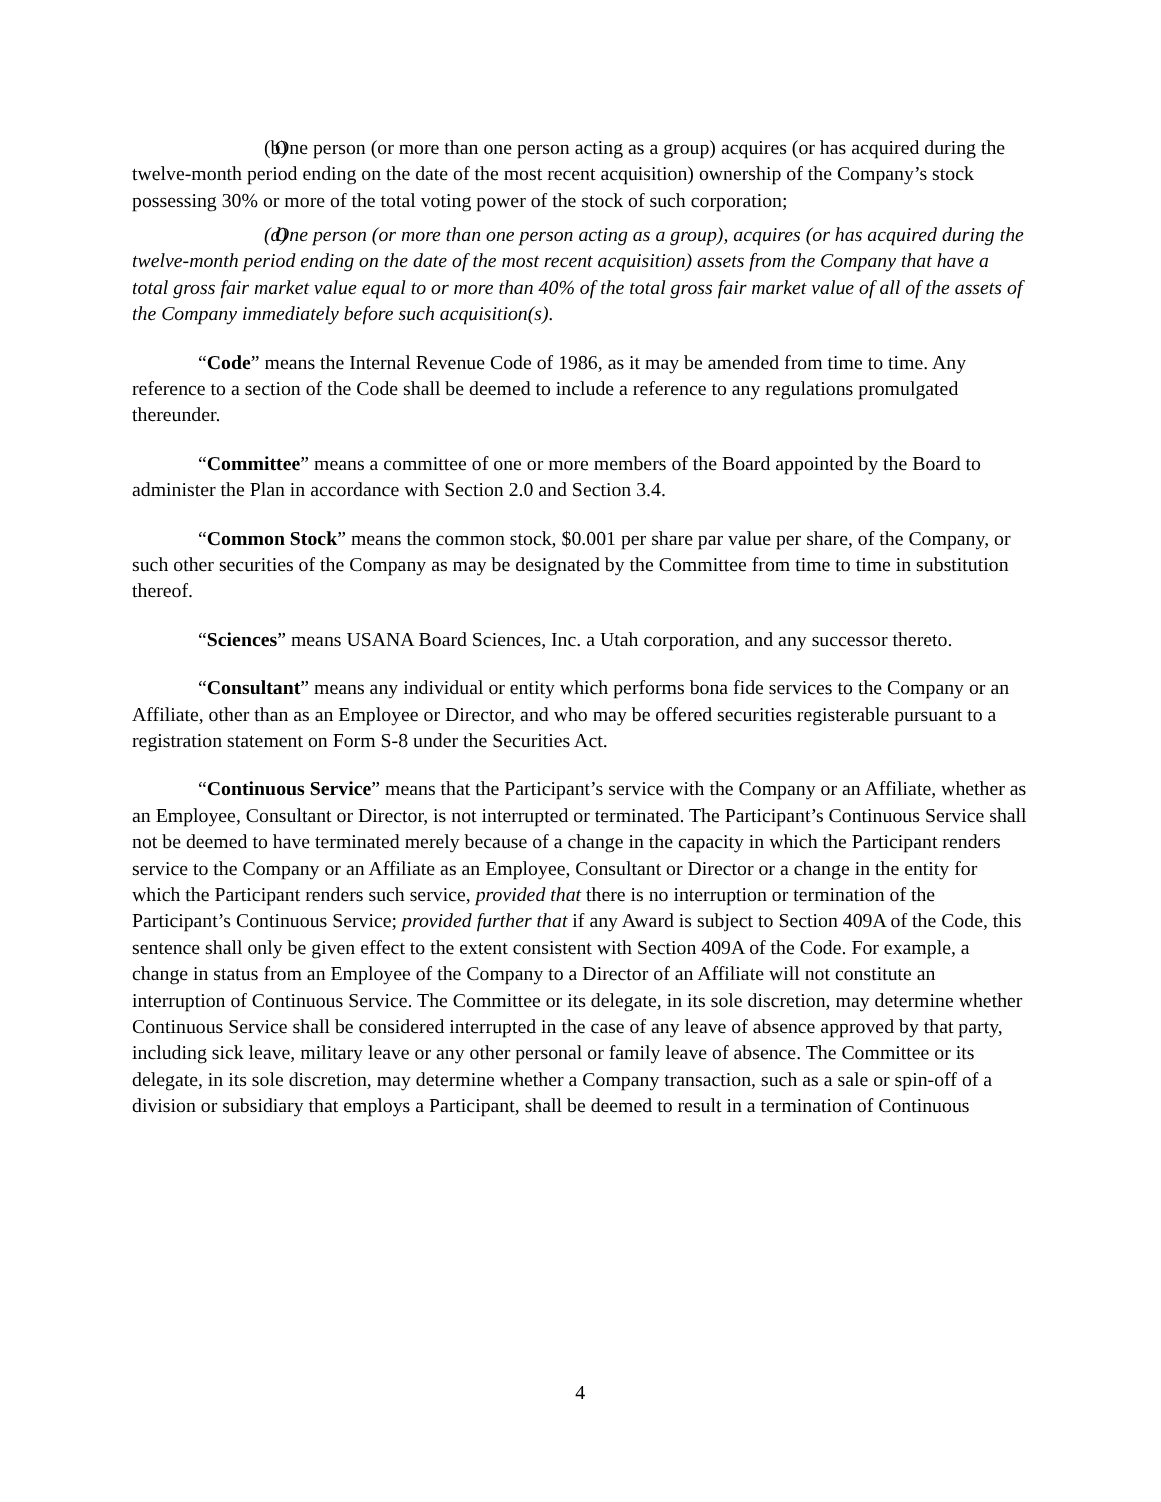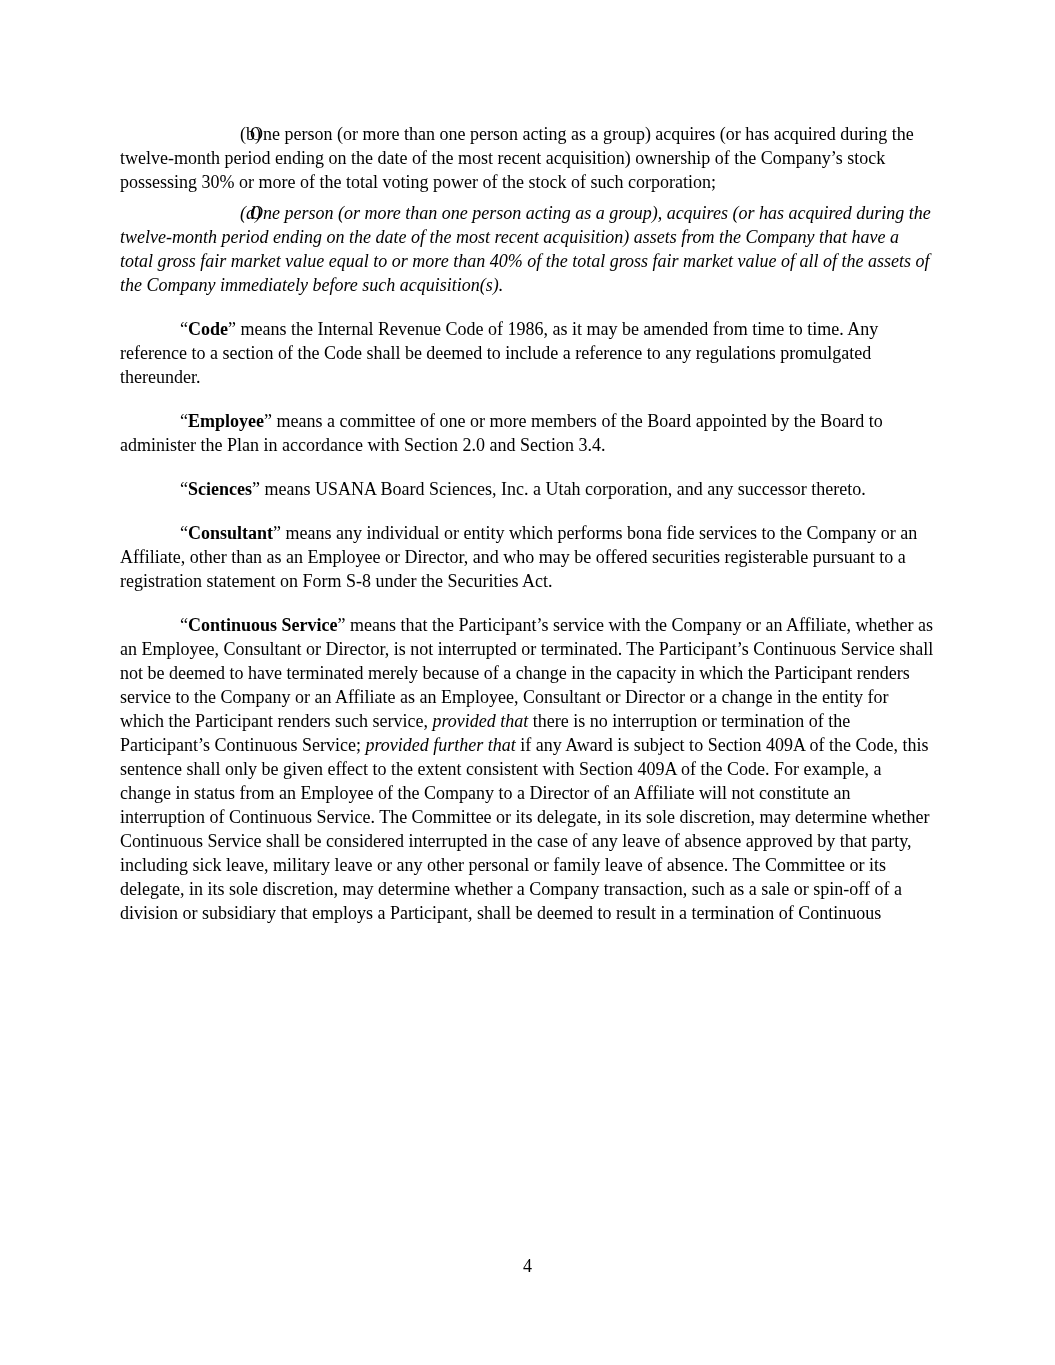--- a/index.html
+++ b/index.html
@@ -66,22 +66,23 @@
 
 <div class="page">
 
   <p class="para sub"><span class="pmark">(b)</span><span>One person (or more than one person acting as a group) acquires (or has acquired during the twelve-month period ending on the date of the most recent acquisition) ownership of the Company’s stock possessing 30% or more of the total voting power of the stock of such corporation;</span></p>
 
 
   <p class="para sub sub-last"><span class="pmark">(d)</span><span>One person (or more than one person acting as a group), acquires (or has acquired during the twelve-month period ending on the date of the most recent acquisition) assets from the Company that have a total gross fair market value equal to or more than 40% of the total gross fair market value of all of the assets of the Company immediately before such acquisition(s).</span></p>
 
   <p class="para def"><span>“</span><span class="term">Code</span><span>” means the Internal Revenue Code of 1986, as it may be amended from time to time. Any reference to a section of the Code shall be deemed to include a reference to any regulations promulgated thereunder.</span></p>
 
-  <p class="para def"><span>“</span><span class="term">Employee</span><span>” means a committee of one or more members of the Board appointed by the Board to administer the Plan in accordance with Section 2.0 and Section 3.4.</span></p>
+  <p class="para def"><span>“</span><span class="term">Committee</span><span>” means a committee of one or more members of the Board appointed by the Board to administer the Plan in accordance with Section 2.0 and Section 3.4.</span></p>
 
+  <p class="para def"><span>“</span><span class="term">Common Stock</span><span>” means the common stock, $0.001 per share par value per share, of the Company, or such other securities of the Company as may be designated by the Committee from time to time in substitution thereof.</span></p>
 
   <p class="para def"><span>“</span><span class="term">Sciences</span><span>” means USANA Board Sciences, Inc. a Utah corporation, and any successor thereto.</span></p>
 
   <p class="para def"><span>“</span><span class="term">Consultant</span><span>” means any individual or entity which performs bona fide services to the Company or an Affiliate, other than as an Employee or Director, and who may be offered securities registerable pursuant to a registration statement on Form S-8 under the Securities Act.</span></p>
 
   <p class="para def def-last"><span>“</span><span class="term">Continuous Service</span><span>” means that the Participant’s service with the Company or an Affiliate, whether as an Employee, Consultant or Director, is not interrupted or terminated. The Participant’s Continuous Service shall not be deemed to have terminated merely because of a change in the capacity in which the Participant renders service to the Company or an Affiliate as an Employee, Consultant or Director or a change in the entity for which the Participant renders such service, </span><span class="ital">provided that</span><span> there is no interruption or termination of the Participant’s Continuous Service; </span><span class="ital">provided further that</span><span> if any Award is subject to Section 409A of the Code, this sentence shall only be given effect to the extent consistent with Section 409A of the Code. For example, a change in status from an Employee of the Company to a Director of an Affiliate will not constitute an interruption of Continuous Service. The Committee or its delegate, in its sole discretion, may determine whether Continuous Service shall be considered interrupted in the case of any leave of absence approved by that party, including sick leave, military leave or any other personal or family leave of absence. The Committee or its delegate, in its sole discretion, may determine whether a Company transaction, such as a sale or spin-off of a division or subsidiary that employs a Participant, shall be deemed to result in a termination of Continuous</span></p>
 
   <div class="footer"><span>4</span></div>
 
 </div>

